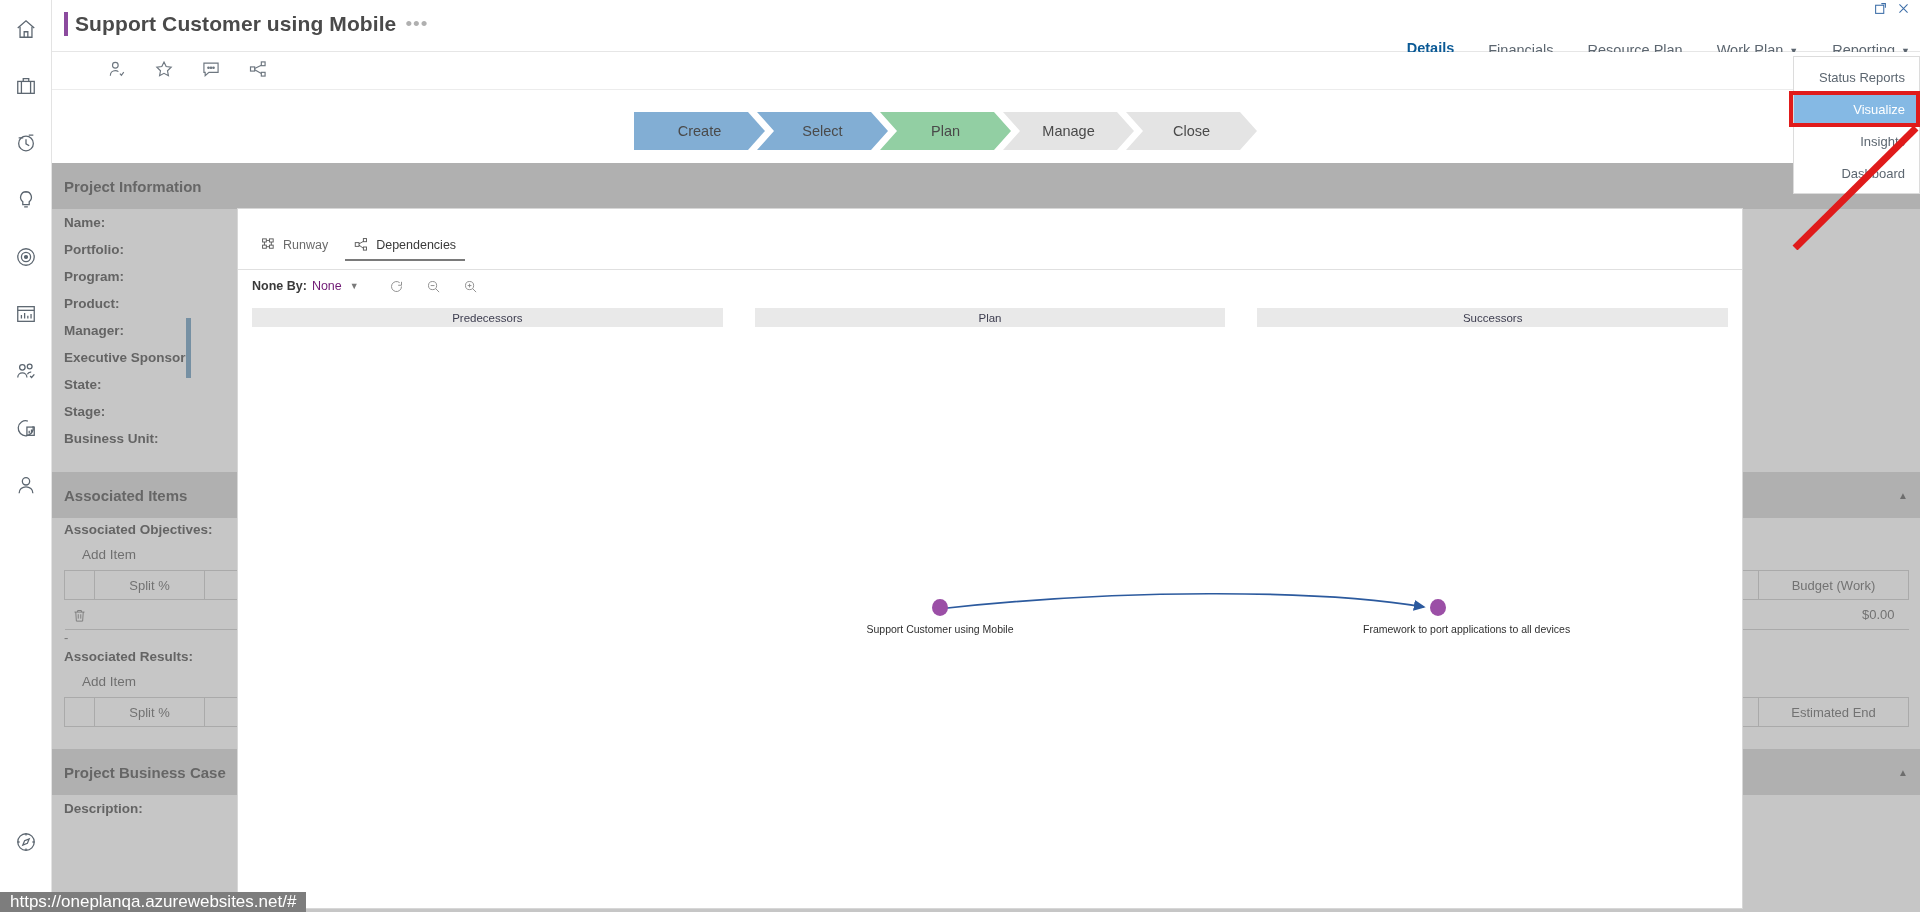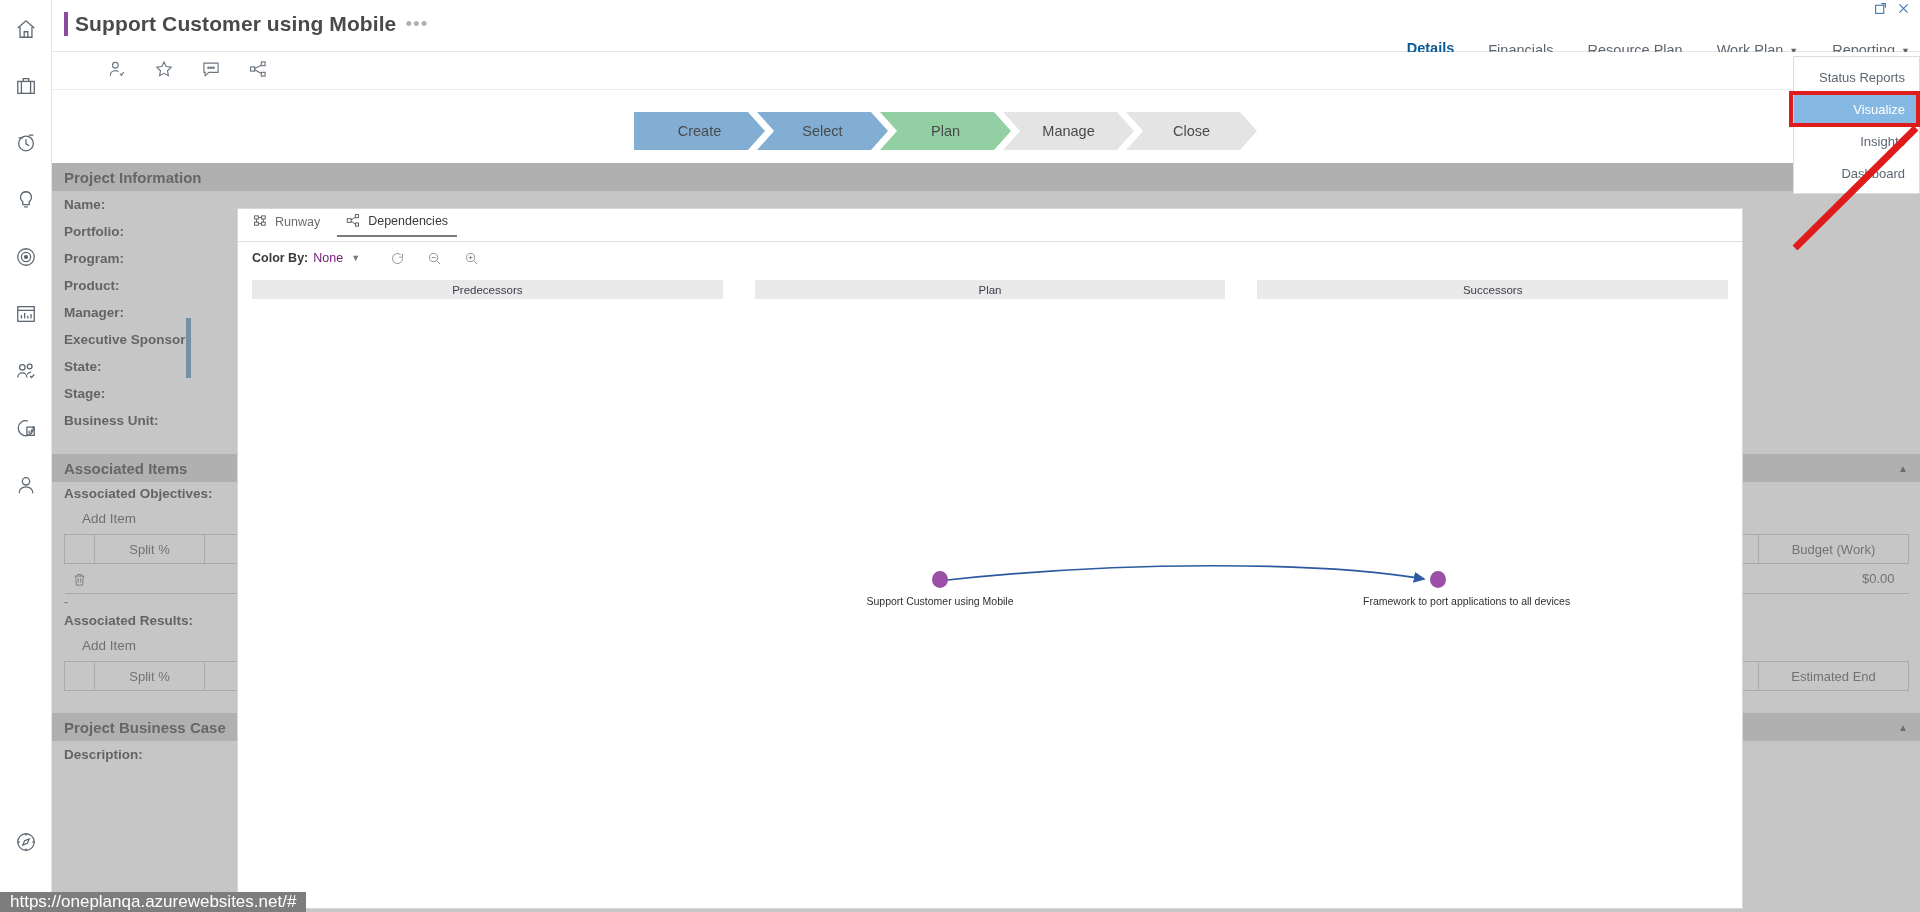--- a/index.html
+++ b/index.html
@@ -79,21 +79,21 @@
   .phase.green { background: #92cfa3; }
   .phase.grey { background: #e4e4e4; }
 
   
   .dim-content { position: absolute; left: 0; top: 163px; width: 1868px; height: 749px; }
   .dim-mask {
     position: absolute; left: 0; top: 0; width: 1868px; height: 749px;
     background: rgba(120,120,120,0.42); z-index: 5; pointer-events: none;
   }
   .section-head {
-    background: #d9d9d9; height: 28px; display: flex; align-items: center;
+    background: #d9d9d9; height: 46px; display: flex; align-items: center;
     padding: 0 12px; font-size: 15px; font-weight: bold; color: #5a5a5a;
   }
   .form-col { position: absolute; left: 0; top: 0; width: 1868px; }
   .fieldrow { padding: 6px 12px 6px 12px; font-size: 13.5px; color: #565656; font-weight: bold; }
   .subhead { padding: 4px 12px; font-size: 13.5px; color: #565656; font-weight: bold; }
   .additem { padding: 6px 12px 6px 30px; font-size: 13.5px; color: #6a6a6a; }
   .minidash { padding: 0 12px; font-size: 13px; color: #777; }
 
   .gtable { width: 1845px; margin: 2px 0 0 12px; border-collapse: collapse; }
   .gtable th {
@@ -111,21 +111,21 @@
 
   
   .modal {
     position: absolute; left: 238px; top: 209px;
     width: 1504px; height: 699px;
     background: #ffffff; z-index: 20;
     box-shadow: 0 0 0 1px #d7d7d7;
   }
   .modal-tabs {
     height: 33px; border-bottom: 1px solid #e0e0e0;
-    display: flex; align-items: center; padding-left: 6px;
+    display: flex; align-items: flex-start; padding-left: 14px; margin-top: 28px;
   }
   .mtab {
     display: flex; align-items: center; gap: 7px;
     font-size: 12.5px; color: #6b6b6b;
     padding: 0 9px 7px 9px; margin-right: 8px;
   }
   .mtab.active { color: #3a3a3a; border-bottom: 2px solid #7a7a7a; }
   .mtab svg { width: 15px; height: 15px; display: block; color: #5a5a5a; }
 
   .modal-toolbar { height: 32px; display: flex; align-items: center; padding: 0 0 0 14px; gap: 0; }
@@ -455,21 +455,21 @@
               <rect x="15" y="2.5" width="5" height="5"></rect>
               <rect x="15" y="16" width="5" height="5"></rect>
               <path d="M8 11l7-4M8 13l7 5"></path>
             </svg>
         </span>
         <span>Dependencies</span>
       </div>
     </div>
 
     <div class="modal-toolbar">
-      <span class="colorby-label">Color By:</span>
+      <span class="colorby-label">None By:</span>
       <span class="colorby-val">None</span>
       <span class="caret" style="margin-left:8px;color:#7a7a7a;">▼</span>
       <div class="tool-icons">
         <span>
           <svg viewBox="0 0 24 24" fill="none" stroke="currentColor" stroke-width="1.5">
               <path d="M20 12a8 8 0 1 1-3-6.2"></path>
               <path d="M20 4.5V10h-5.3"></path>
             </svg>
         </span>
         <span>

